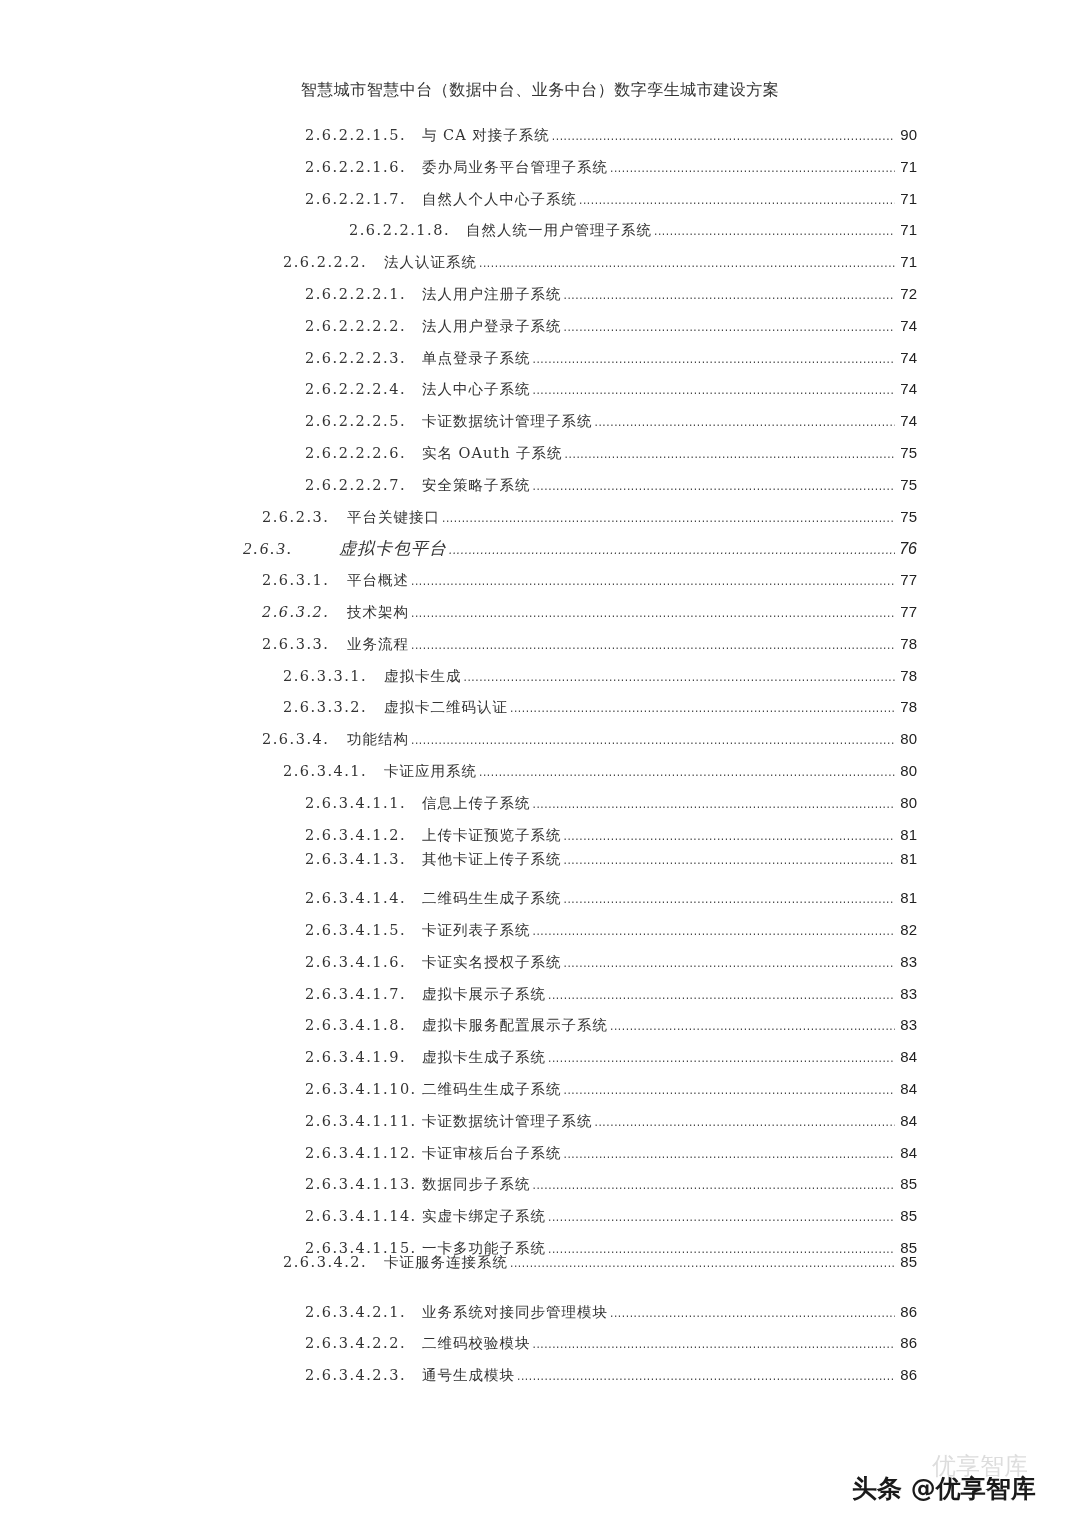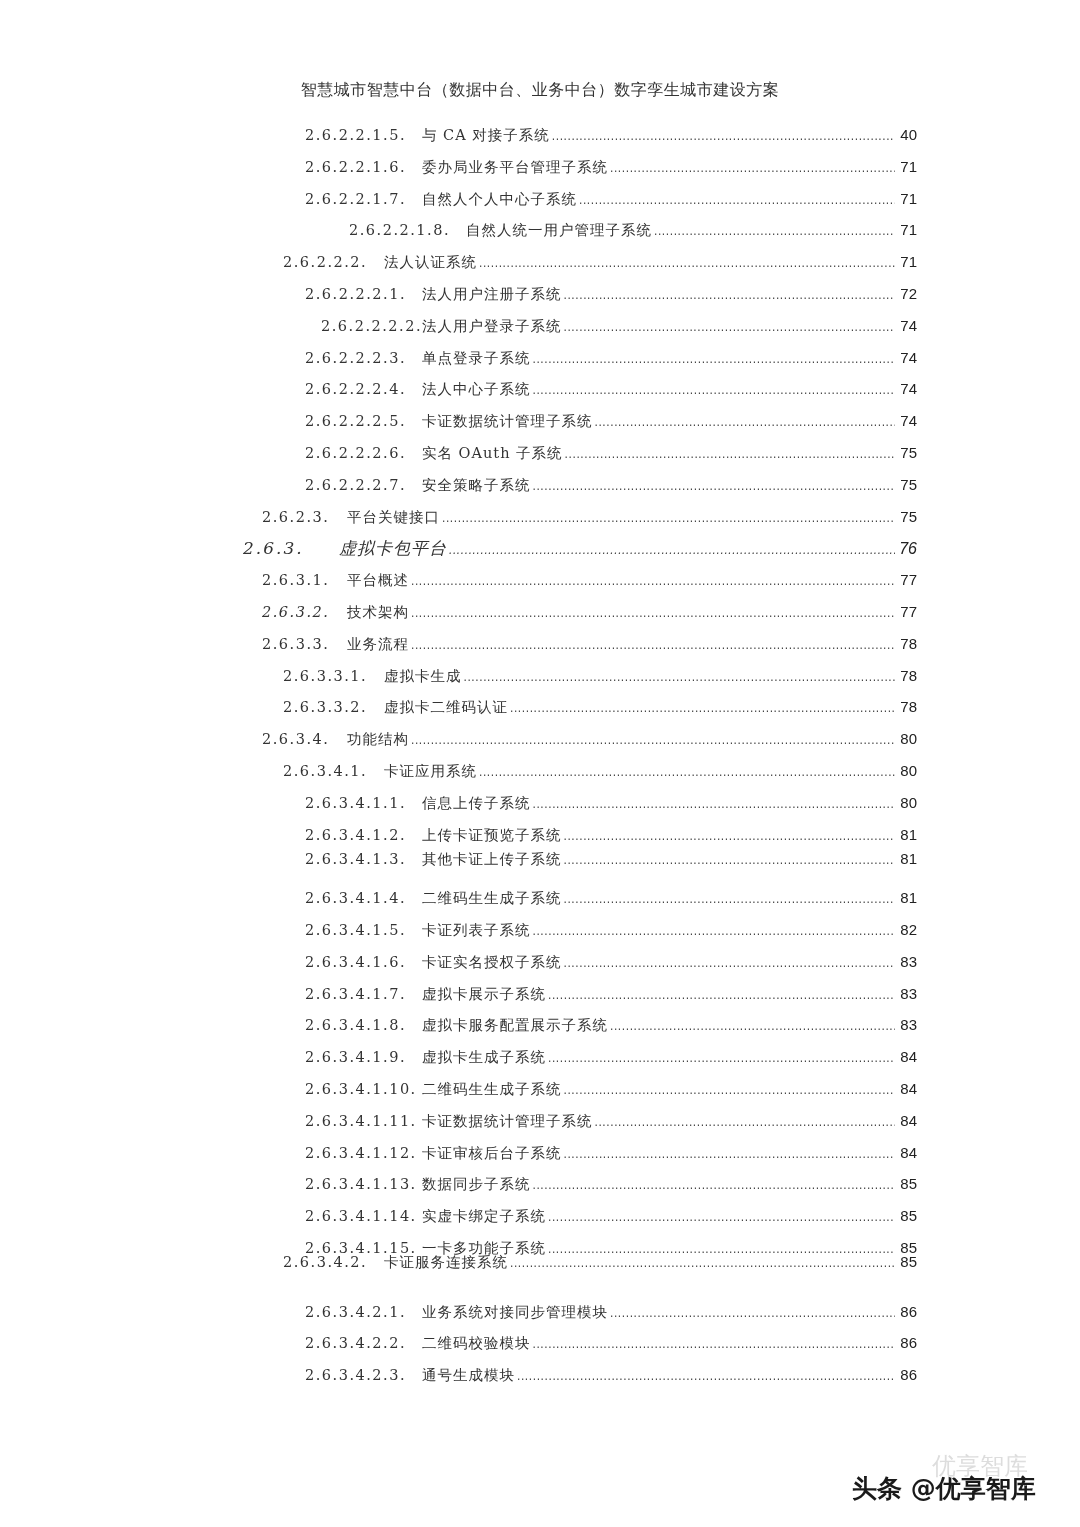--- a/index.html
+++ b/index.html
@@ -44,21 +44,21 @@
 </head>
 <body>
 
 <div class="page-header">智慧城市智慧中台（数据中台、业务中台）数字孪生城市建设方案</div>
 
 <div class="toc" id="toc">
     <div class="toc-row lvl6" style="top: 0px; left: 305px; width: 612px;">
       <span class="num" style="width: 117px;">2.6.2.2.1.5.</span>
       <span class="title">与 CA 对接子系统</span>
       <span class="leader">................................................................................................................................................................................................................................</span>
-      <span class="page">40</span>
+      <span class="page">90</span>
     </div>
     <div class="toc-row lvl6" style="top: 31.8px; left: 305px; width: 612px;">
       <span class="num" style="width: 117px;">2.6.2.2.1.6.</span>
       <span class="title">委办局业务平台管理子系统</span>
       <span class="leader">................................................................................................................................................................................................................................</span>
       <span class="page">71</span>
     </div>
     <div class="toc-row lvl6" style="top: 63.6px; left: 305px; width: 612px;">
       <span class="num" style="width: 117px;">2.6.2.2.1.7.</span>
       <span class="title">自然人个人中心子系统</span>
@@ -77,21 +77,21 @@
       <span class="leader">................................................................................................................................................................................................................................</span>
       <span class="page">71</span>
     </div>
     <div class="toc-row lvl6" style="top: 159px; left: 305px; width: 612px;">
       <span class="num" style="width: 117px;">2.6.2.2.2.1.</span>
       <span class="title">法人用户注册子系统</span>
       <span class="leader">................................................................................................................................................................................................................................</span>
       <span class="page">72</span>
     </div>
     <div class="toc-row lvl6" style="top: 190.8px; left: 305px; width: 612px;">
-      <span class="num" style="width: 117px; text-align: right;">2.6.2.2.2.2.</span>
+      <span class="num" style="width: 117px;">2.6.2.2.2.2.</span>
       <span class="title">法人用户登录子系统</span>
       <span class="leader">................................................................................................................................................................................................................................</span>
       <span class="page">74</span>
     </div>
     <div class="toc-row lvl6" style="top: 222.6px; left: 305px; width: 612px;">
       <span class="num" style="width: 117px;">2.6.2.2.2.3.</span>
       <span class="title">单点登录子系统</span>
       <span class="leader">................................................................................................................................................................................................................................</span>
       <span class="page">74</span>
     </div>
@@ -119,21 +119,21 @@
       <span class="leader">................................................................................................................................................................................................................................</span>
       <span class="page">75</span>
     </div>
     <div class="toc-row lvl4" style="top: 381.6px; left: 262px; width: 655px;">
       <span class="num" style="width: 85px;">2.6.2.3.</span>
       <span class="title">平台关键接口</span>
       <span class="leader">................................................................................................................................................................................................................................</span>
       <span class="page">75</span>
     </div>
     <div class="toc-row lvl3" style="top: 411.4px; left: 243px; width: 674px;">
-      <span class="num" style="width: 96px;">2.6.3.</span>
+      <span class="num" style="width: 96px; font-family: Liberation Serif, serif;">2.6.3.</span>
       <span class="title">虚拟卡包平台</span>
       <span class="leader">................................................................................................................................................................................................................................</span>
       <span class="page">76</span>
     </div>
     <div class="toc-row lvl4" style="top: 445.2px; left: 262px; width: 655px;">
       <span class="num" style="width: 85px;">2.6.3.1.</span>
       <span class="title">平台概述</span>
       <span class="leader">................................................................................................................................................................................................................................</span>
       <span class="page">77</span>
     </div>

